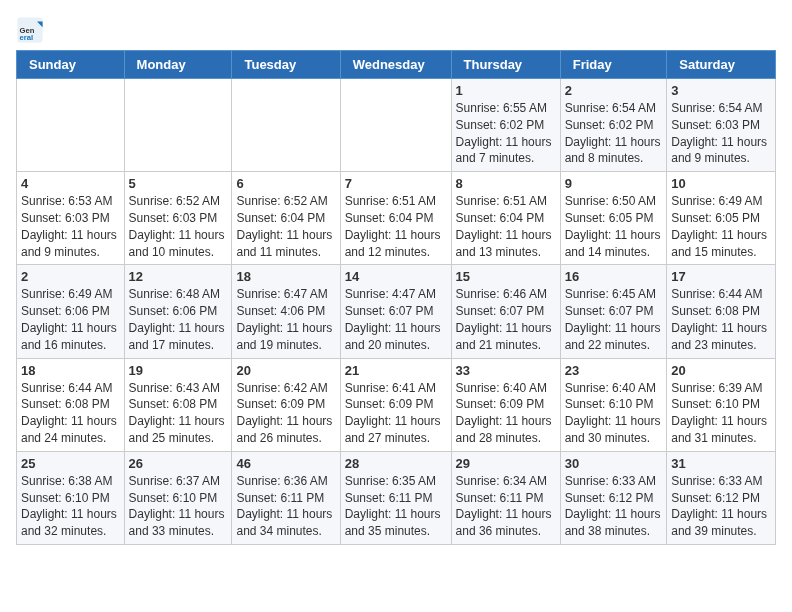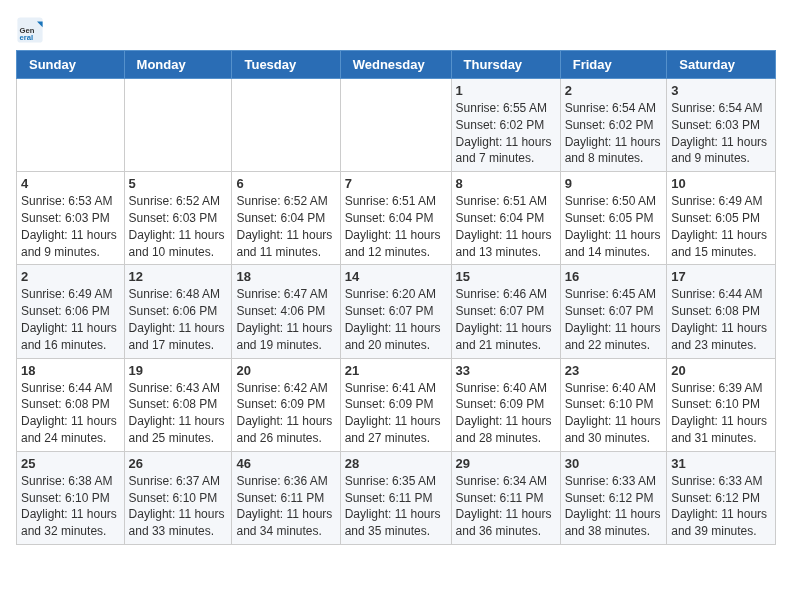--- a/index.html
+++ b/index.html
@@ -197,21 +197,21 @@
 Daylight: 11 hours and 17 minutes.</div>
         </td>
         <td>
           <span class="day-num">18</span>
           <div class="day-info">Sunrise: 6:47 AM
 Sunset: 4:06 PM
 Daylight: 11 hours and 19 minutes.</div>
         </td>
         <td>
           <span class="day-num">14</span>
-          <div class="day-info">Sunrise: 6:20 AM
+          <div class="day-info">Sunrise: 4:47 AM
 Sunset: 6:07 PM
 Daylight: 11 hours and 20 minutes.</div>
         </td>
         <td>
           <span class="day-num">15</span>
           <div class="day-info">Sunrise: 6:46 AM
 Sunset: 6:07 PM
 Daylight: 11 hours and 21 minutes.</div>
         </td>
         <td>

